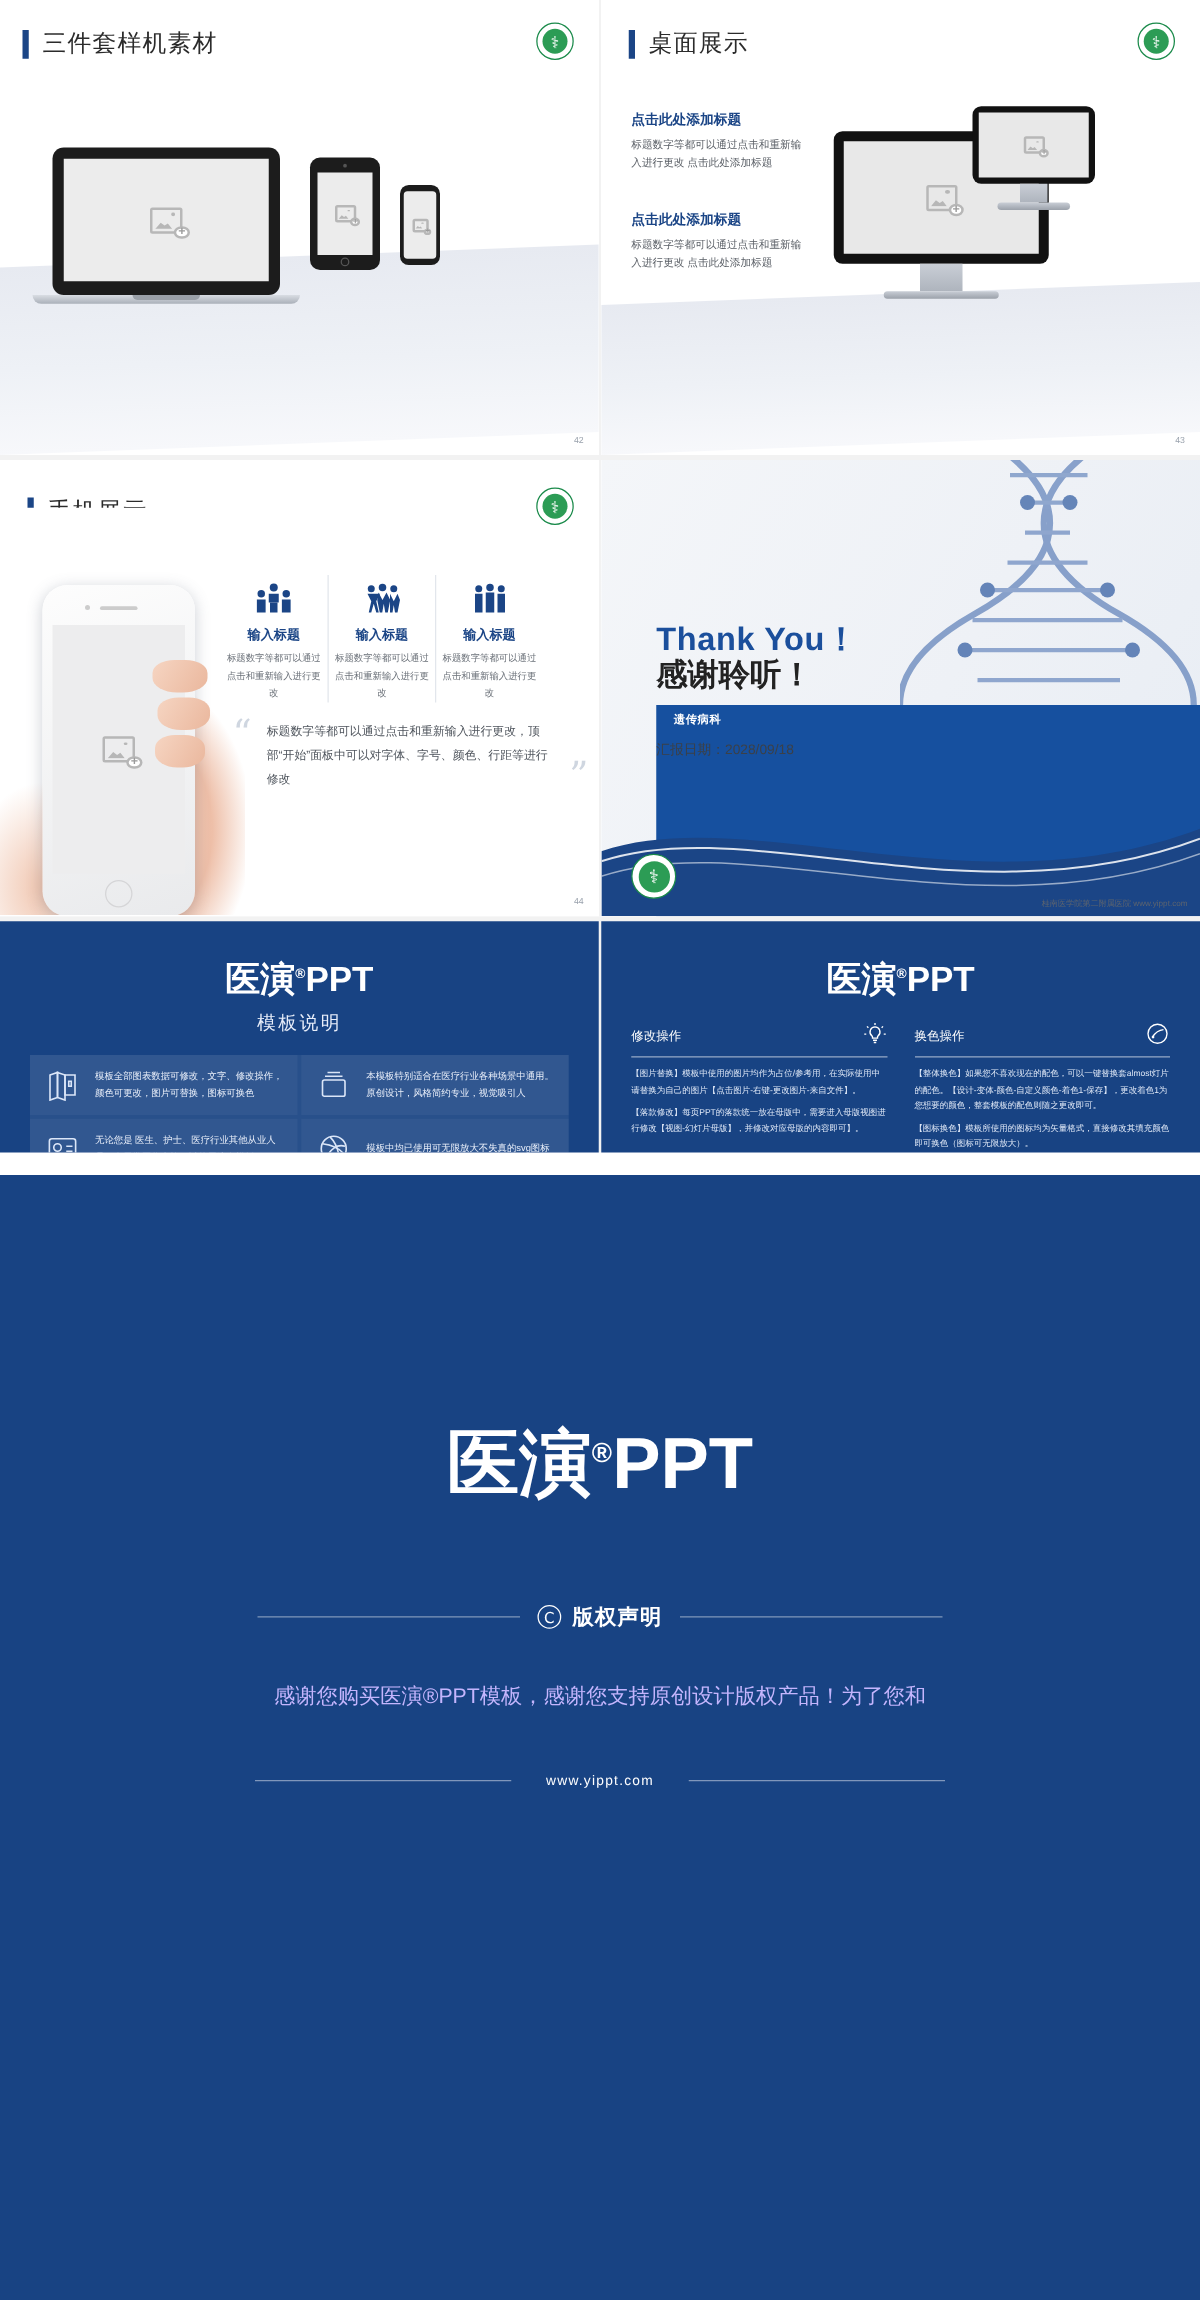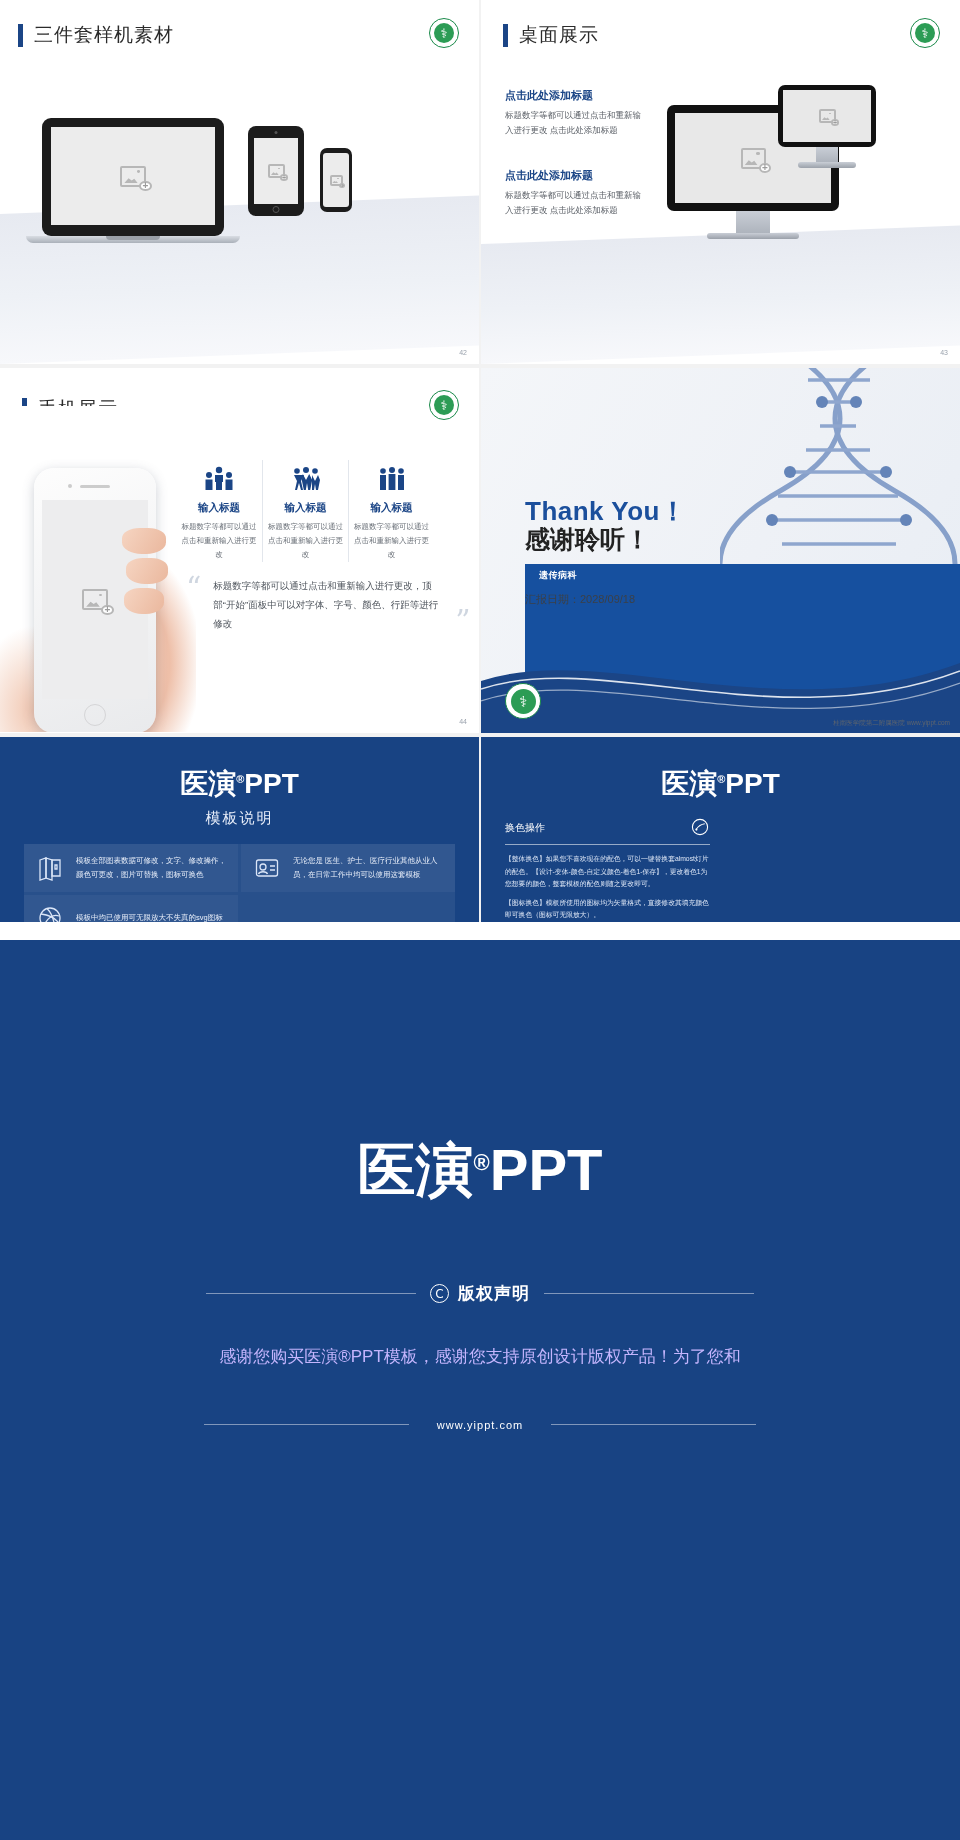--- a/index.html
+++ b/index.html
@@ -475,20 +475,30 @@
                   <path d="M9 3l6 2v20l-6-2z"></path>
                   <path d="M15 5h8v16h-8z"></path>
               <path d="M18 10h2v4h-2z"></path>
             </svg>
           </span>
           <span class="ct">模板全部图表数据可修改，文字、修改操作，颜色可更改，图片可替换，图标可换色</span>
         </div>
         <div class="card">
           <span class="ci">
             <svg width="26" height="26" viewBox="0 0 26 26" fill="none" stroke="#dbe6f8" stroke-width="1.3">
+              <rect x="4" y="9" width="18" height="13" rx="1.5"></rect>
+                  <path d="M6 6h14"></path>
+                  <path d="M8 3h10"></path>
+            </svg>
+          </span>
+          <span class="ct">本模板特别适合在医疗行业各种场景中通用。原创设计，风格简约专业，视觉吸引人</span>
+        </div>
+        <div class="card">
+          <span class="ci">
+            <svg width="26" height="26" viewBox="0 0 26 26" fill="none" stroke="#dbe6f8" stroke-width="1.3">
               <rect x="2.5" y="5" width="21" height="16" rx="2"></rect>
               <circle cx="9" cy="12" r="3"></circle>
                   <path d="M4.5 19c1-3 8-3 9 0"></path>
                   <path d="M16 11h5M16 15h5"></path>
             </svg>
           </span>
           <span class="ct">无论您是 医生、护士、医疗行业其他从业人员，在日常工作中均可以使用这套模板</span>
         </div>
         <div class="card">
           <span class="ci">
@@ -505,20 +515,36 @@
     </div>
 
     <div class="gap-v"></div>
 
     <div class="blue">
       <div class="b-logo">
         <span class="wm"><span>医演</span><sup>®</sup><span>PPT</span></span>
       </div>
 
       <div class="tut">
+        <div class="tut-col">
+          <div class="tut-h">
+            <span>修改操作</span>
+            <span>
+              <svg width="20" height="20" viewBox="0 0 20 20" fill="none" stroke="#fff" stroke-width="1.1">
+                <path d="M10 4.5a4 4 0 0 1 2.6 7 1.6 1.6 0 0 0-.6 1.2v.8H8v-.8a1.6 1.6 0 0 0-.6-1.2A4 4 0 0 1 10 4.5z"></path>
+                <path d="M8.4 15.2h3.2M9 17h2"></path>
+                <path d="M10 1.3v1.6M3.6 4.1l1.1 1.1M1.4 10.3H3M15.3 5.2l1.1-1.1M17 10.3h1.6"></path>
+              </svg>
+            </span>
+          </div>
+          <div class="tut-b">
+            <p>【图片替换】模板中使用的图片均作为占位/参考用，在实际使用中请替换为自己的图片【点击图片-右键-更改图片-来自文件】。</p>
+            <p>【落款修改】每页PPT的落款统一放在母版中，需要进入母版视图进行修改【视图-幻灯片母版】，并修改对应母版的内容即可】。</p>
+          </div>
+        </div>
         <div class="tut-col">
           <div class="tut-h">
             <span>换色操作</span>
             <span>
               <svg width="20" height="20" viewBox="0 0 20 20" fill="none" stroke="#fff" stroke-width="1.1">
                 <circle cx="10" cy="10" r="7.6"></circle>
                 <path d="M6 12.5c2.4-3.6 5.4-5.4 8.8-5.8"></path>
                 <circle cx="6.4" cy="12.6" r="1.1" fill="#fff" stroke="none"></circle>
               </svg>
             </span>

